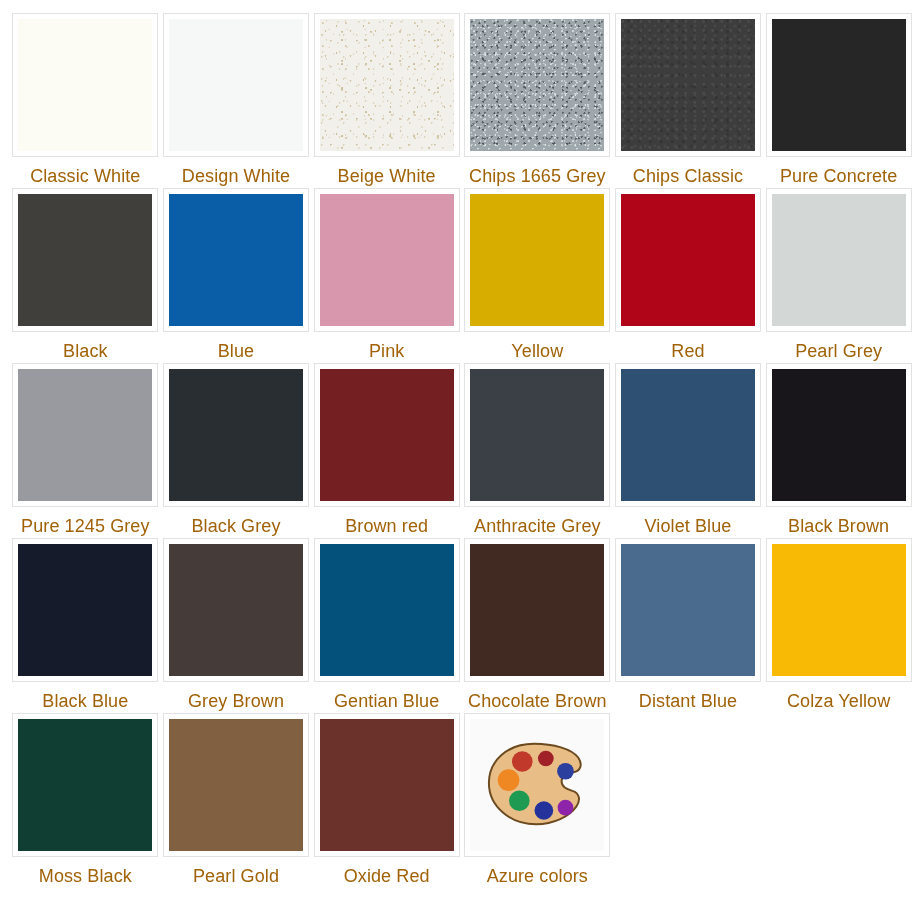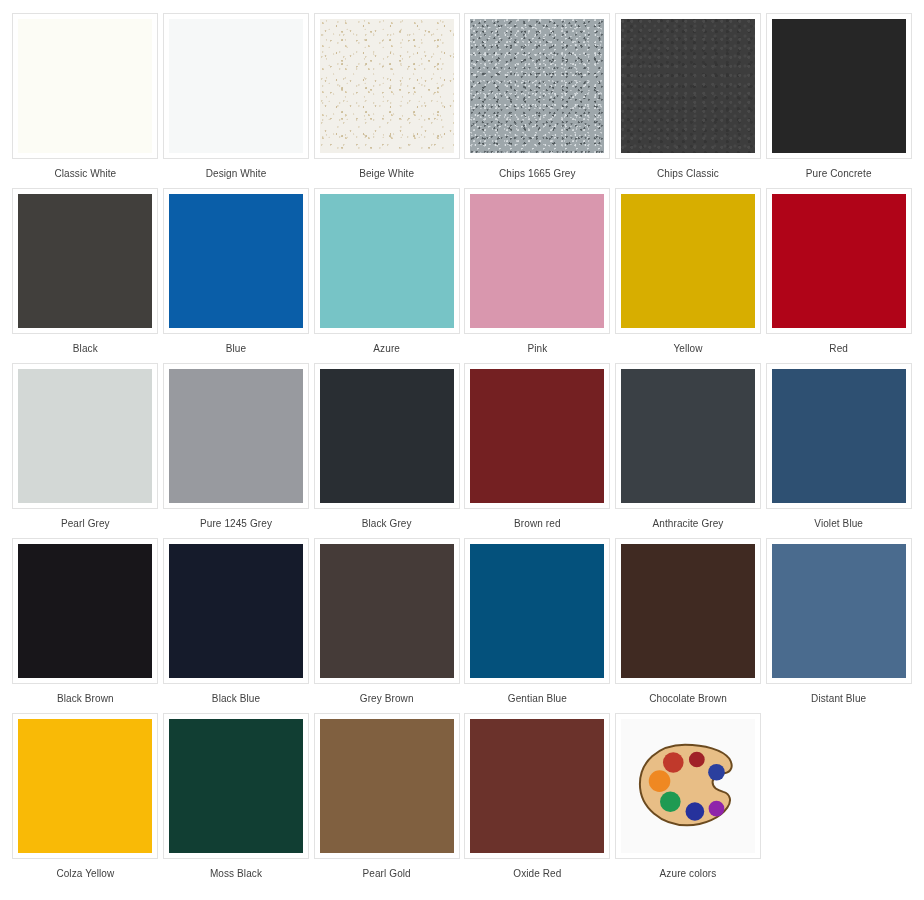--- a/index.html
+++ b/index.html
@@ -46,22 +46,22 @@
 
   .swatch-fill {
     width: 100%;
     height: 100%;
     position: relative;
     overflow: hidden;
   }
 
   .swatch-label {
     margin-top: 9px;
-    font-size: 10px;
-    color: #404040;
+    font-size: 18px;
+    color: #a16207;
     text-align: center;
     line-height: 1.2;
     letter-spacing: 0.1px;
     white-space: nowrap;
   }
 
   
   .tex-beige-white {
     background-color: #f2f0ea;
     background-image:
@@ -170,26 +170,20 @@
       <div class="swatch-label">Black</div>
     </div>
     <div class="swatch-cell">
       <div class="swatch-card">
         <div class="swatch-fill" style="background: rgb(10, 94, 168);"></div>
       </div>
       <div class="swatch-label">Blue</div>
     </div>
     <div class="swatch-cell">
       <div class="swatch-card">
-        <div class="swatch-fill" style="background: rgb(119, 196, 198);"></div>
-      </div>
-      <div class="swatch-label">Azure</div>
-    </div>
-    <div class="swatch-cell">
-      <div class="swatch-card">
         <div class="swatch-fill" style="background: rgb(217, 151, 174);"></div>
       </div>
       <div class="swatch-label">Pink</div>
     </div>
     <div class="swatch-cell">
       <div class="swatch-card">
         <div class="swatch-fill" style="background: rgb(215, 174, 0);"></div>
       </div>
       <div class="swatch-label">Yellow</div>
     </div>

